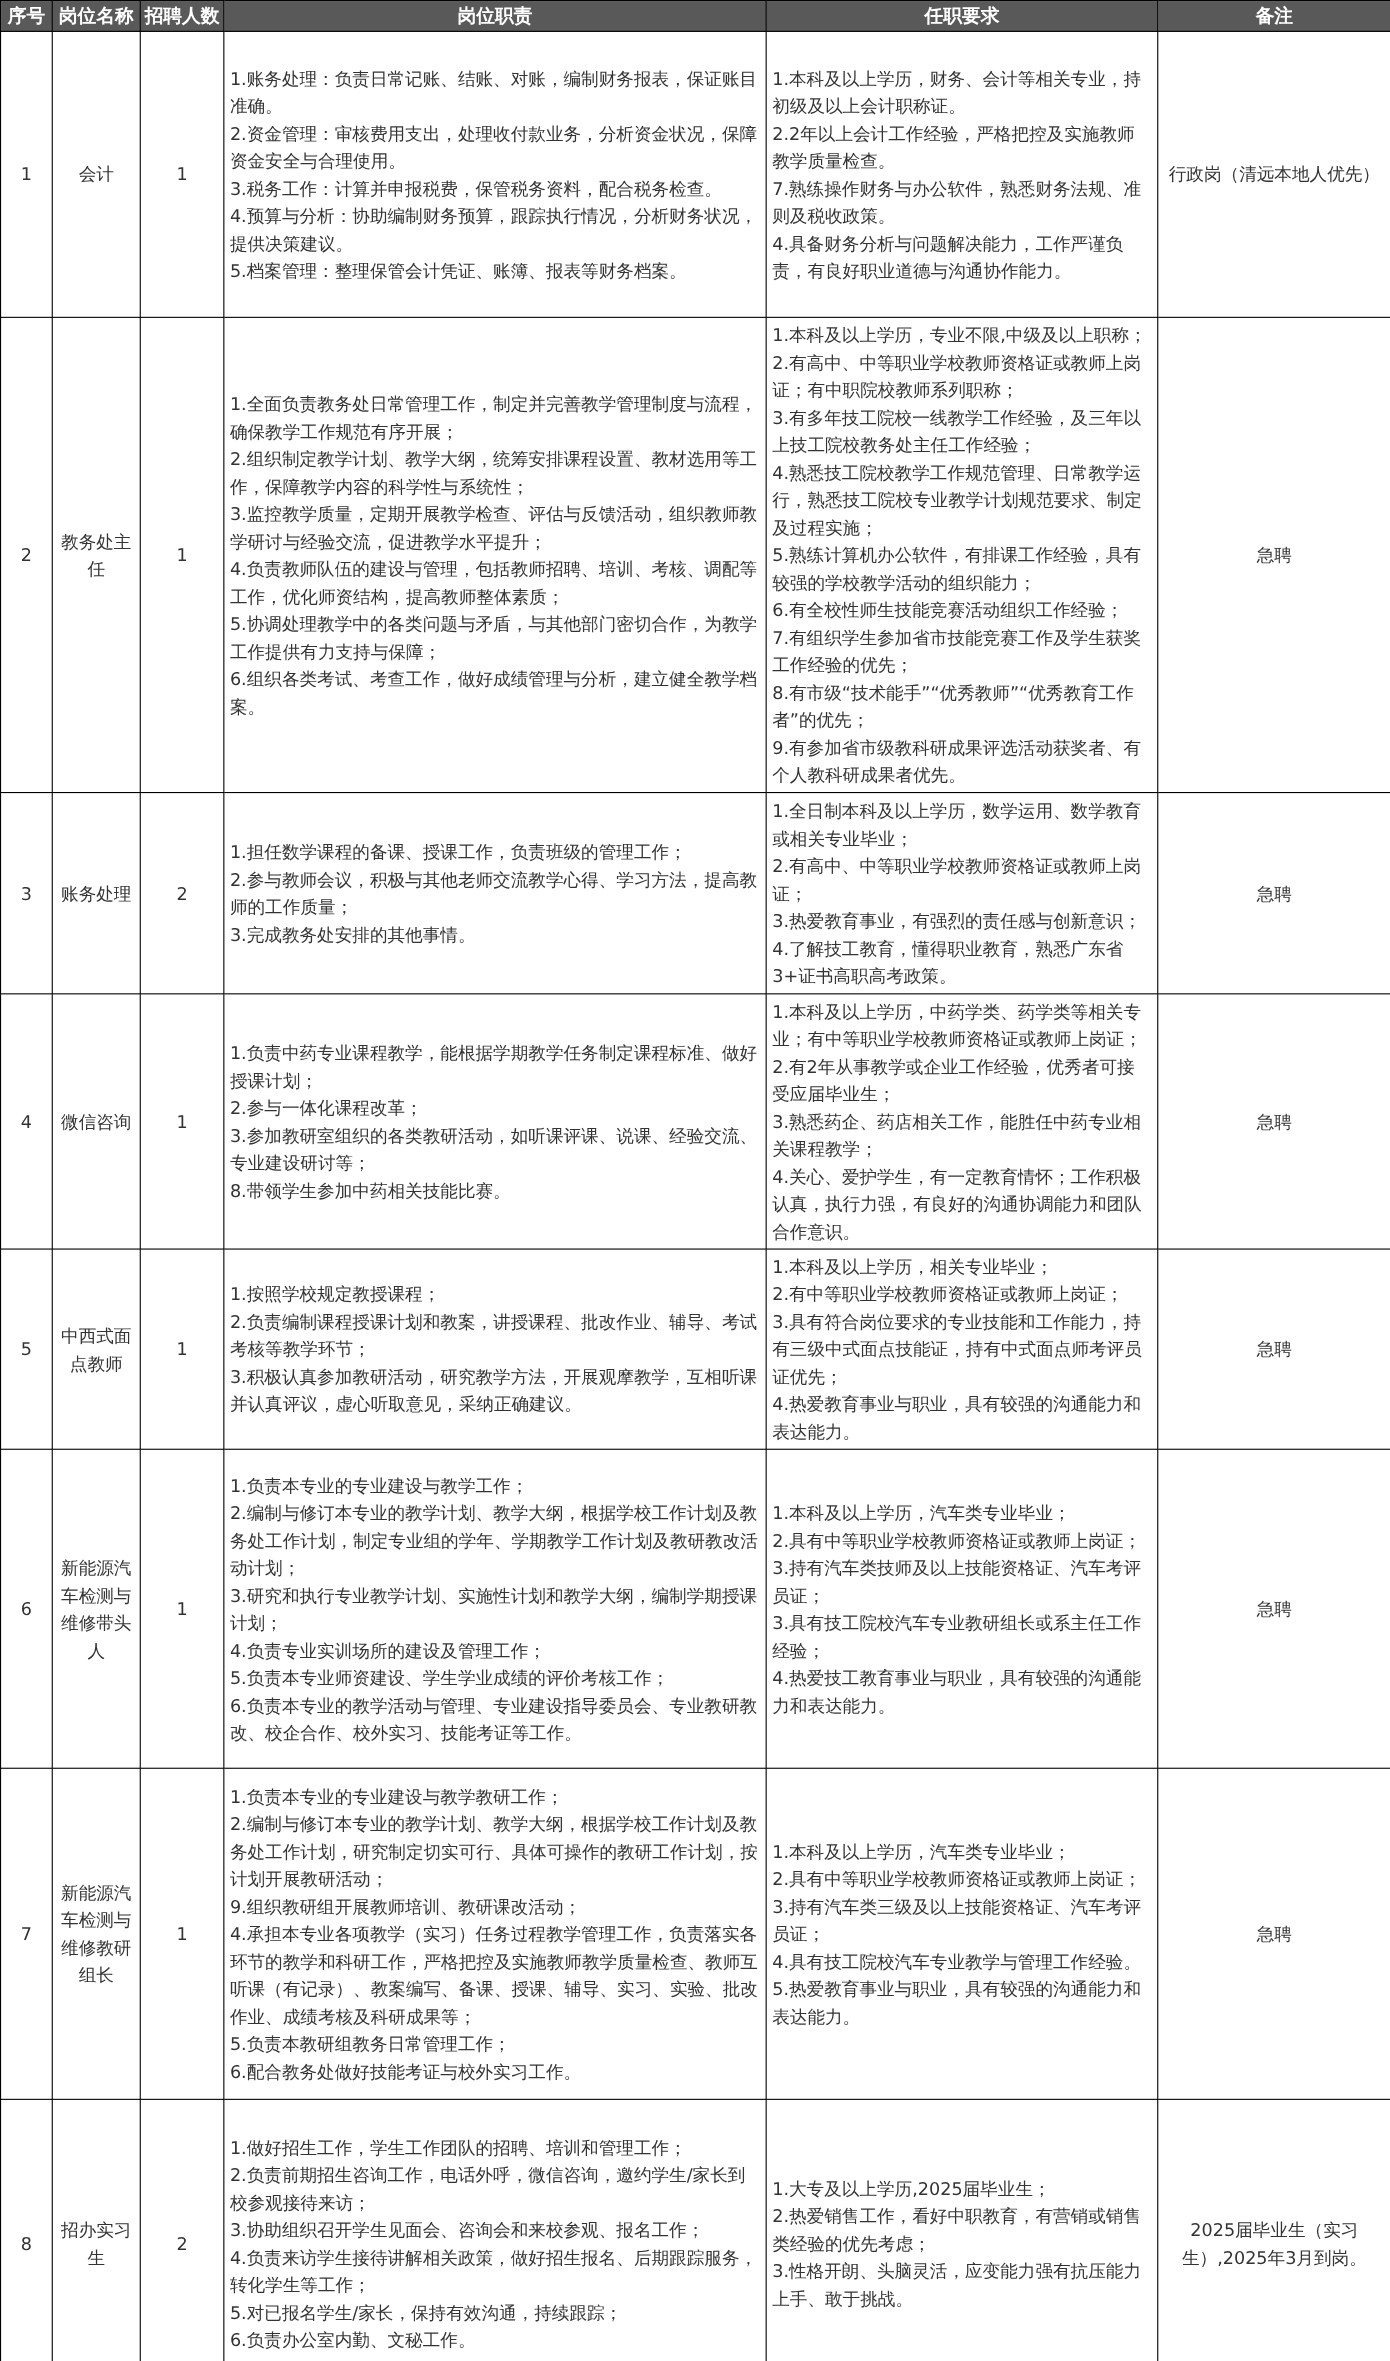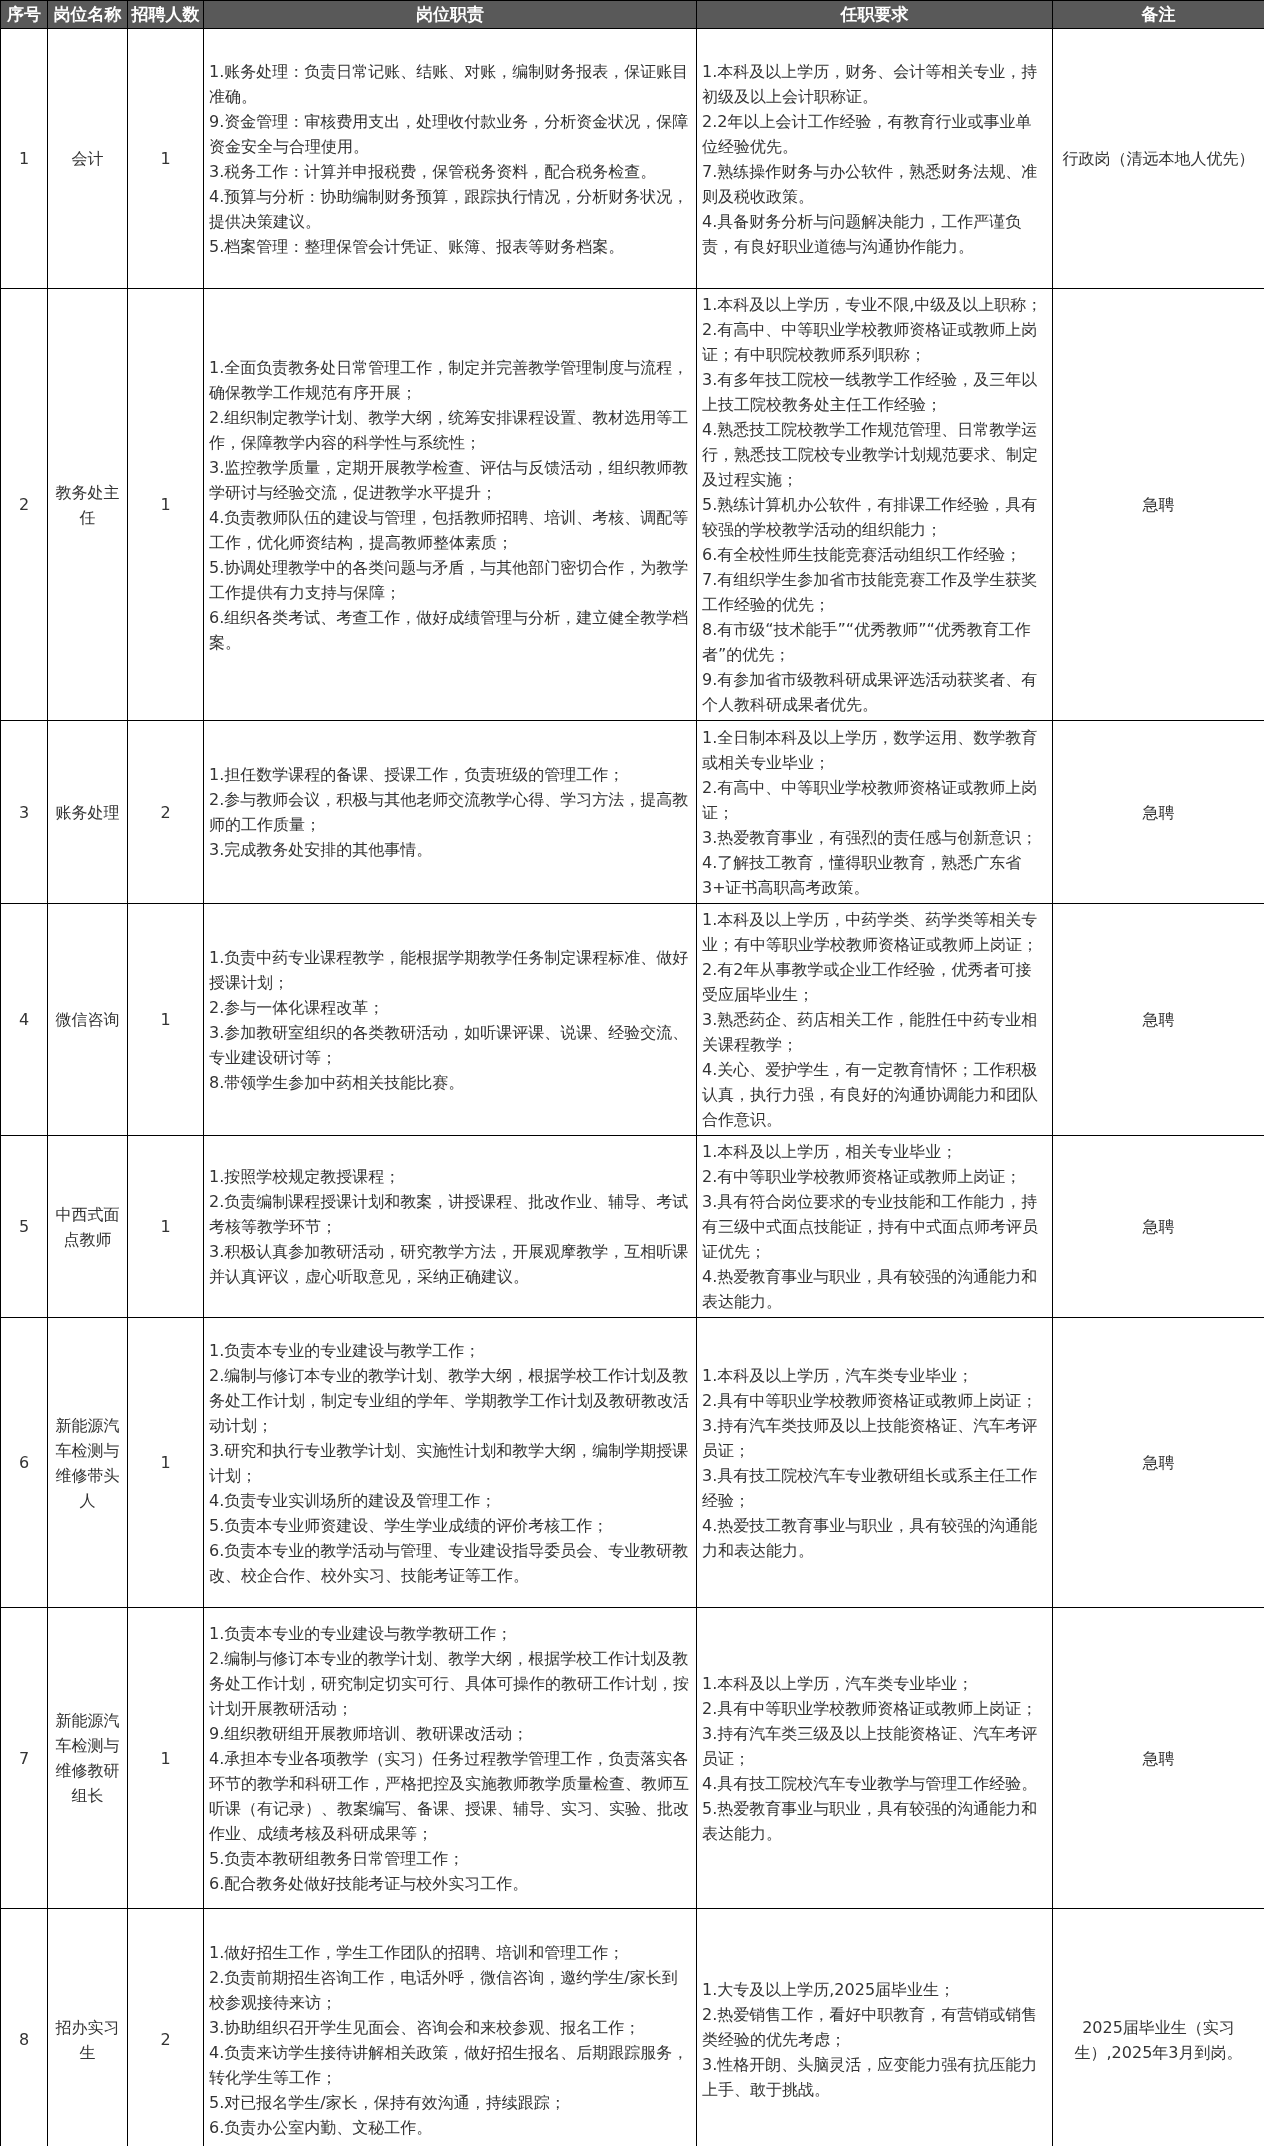--- a/index.html
+++ b/index.html
@@ -73,28 +73,28 @@
         <th>备注</th>
       </tr>
     </thead>
     <tbody>
         <tr>
     <td class="c">1</td>
     <td class="c">会计</td>
     <td class="c">1</td>
     <td class="t">
             <div class="item">1.账务处理：负责日常记账、结账、对账，编制财务报表，保证账目准确。</div>
-            <div class="item">9.资金管理：审核费用支出，处理收付款业务，分析资金状况，保障资金安全与合理使用。</div>
+            <div class="item">2.资金管理：审核费用支出，处理收付款业务，分析资金状况，保障资金安全与合理使用。</div>
             <div class="item">3.税务工作：计算并申报税费，保管税务资料，配合税务检查。</div>
             <div class="item">4.预算与分析：协助编制财务预算，跟踪执行情况，分析财务状况，提供决策建议。</div>
             <div class="item">5.档案管理：整理保管会计凭证、账簿、报表等财务档案。</div>
           </td>
     <td class="t">
             <div class="item">1.本科及以上学历，财务、会计等相关专业，持初级及以上会计职称证。</div>
-            <div class="item">2.2年以上会计工作经验，有教育行业或事业单位经验优先。</div>
+            <div class="item">2.2年以上会计工作经验，严格把控及实施教师教学质量检查。</div>
             <div class="item">7.熟练操作财务与办公软件，熟悉财务法规、准则及税收政策。</div>
             <div class="item">4.具备财务分析与问题解决能力，工作严谨负责，有良好职业道德与沟通协作能力。</div>
           </td>
     <td class="c">行政岗（清远本地人优先）</td>
   </tr>
         <tr>
     <td class="c">2</td>
     <td class="c">教务处主任</td>
     <td class="c">1</td>
     <td class="t">

